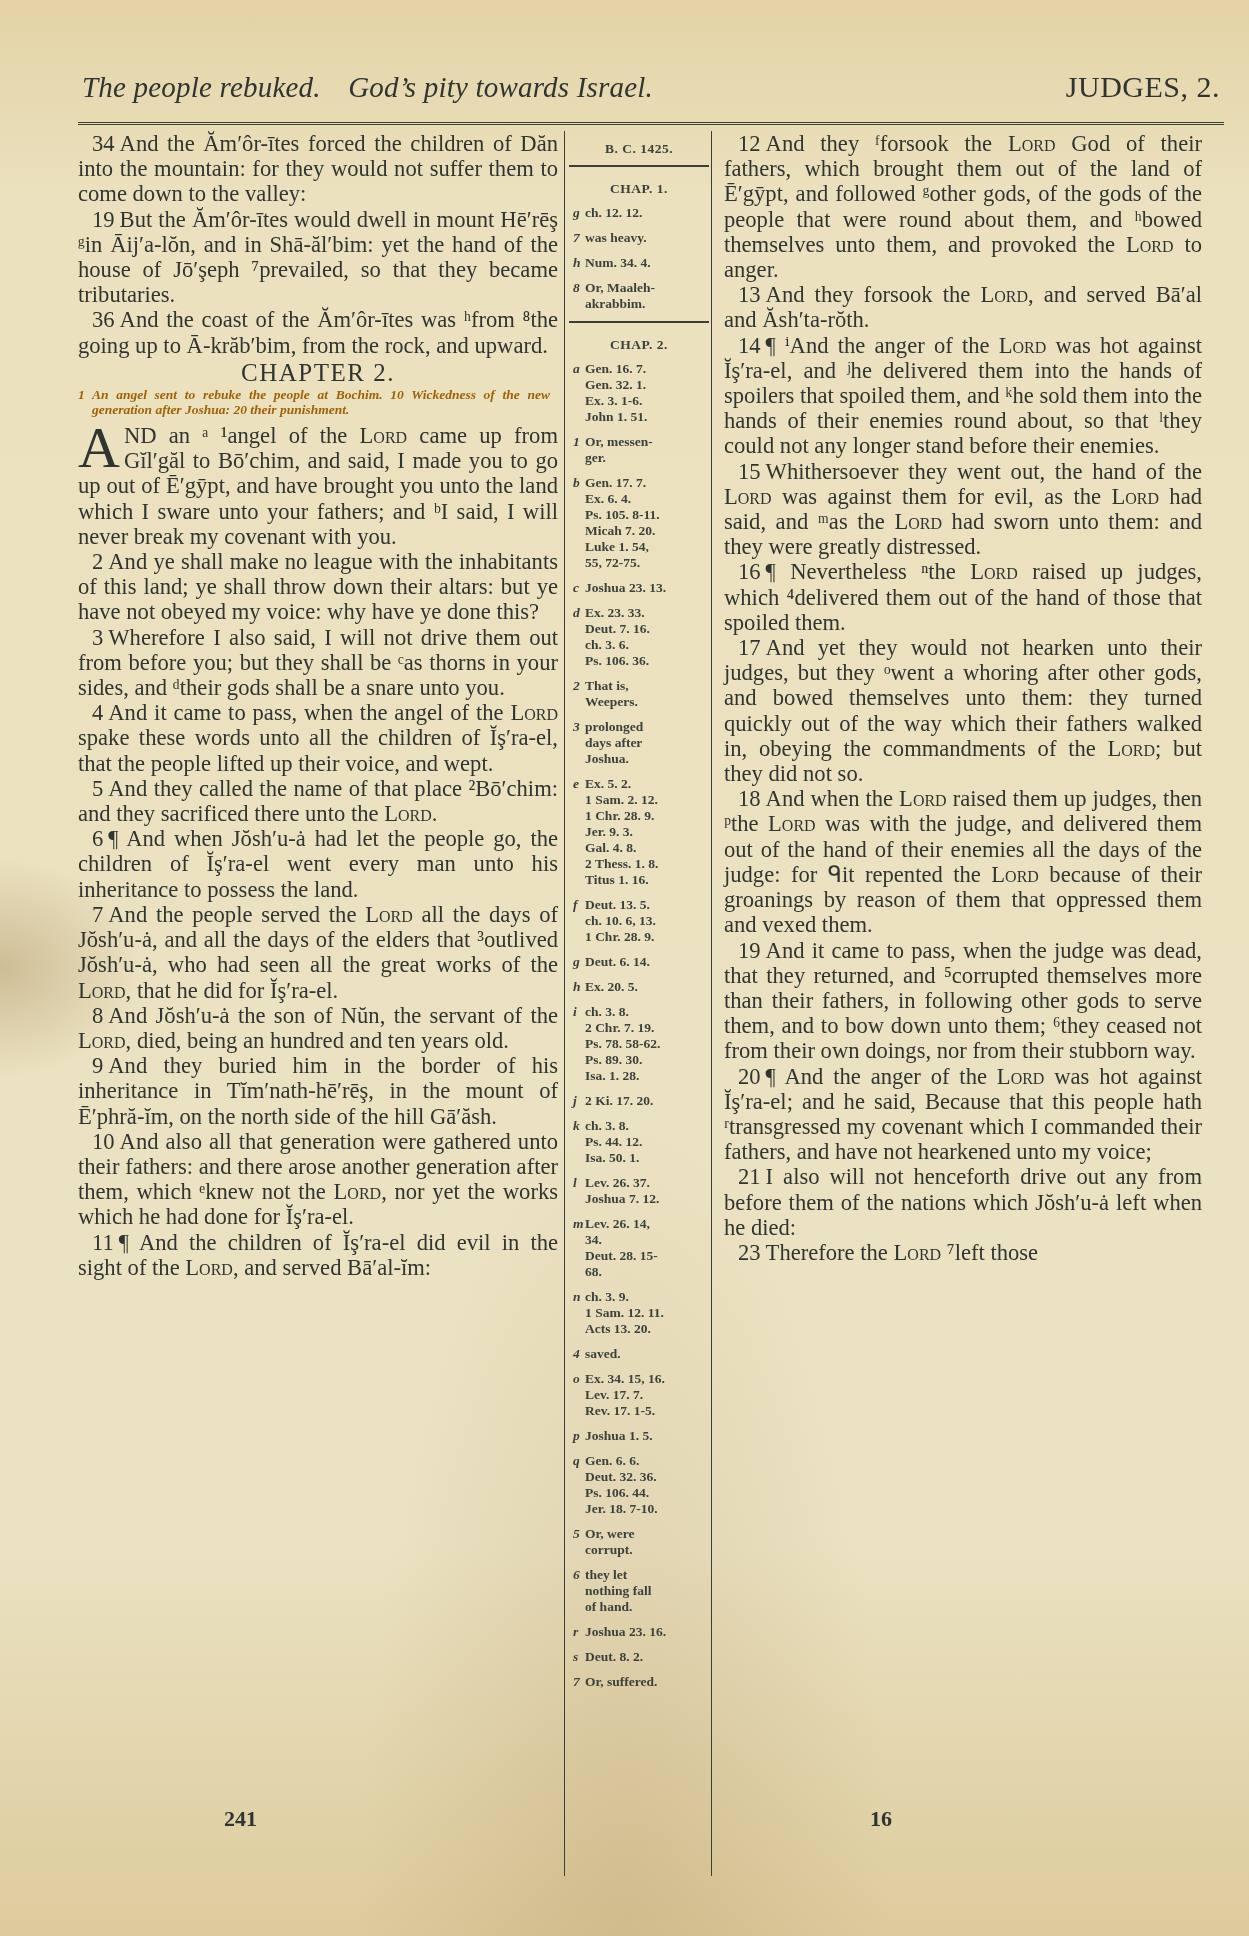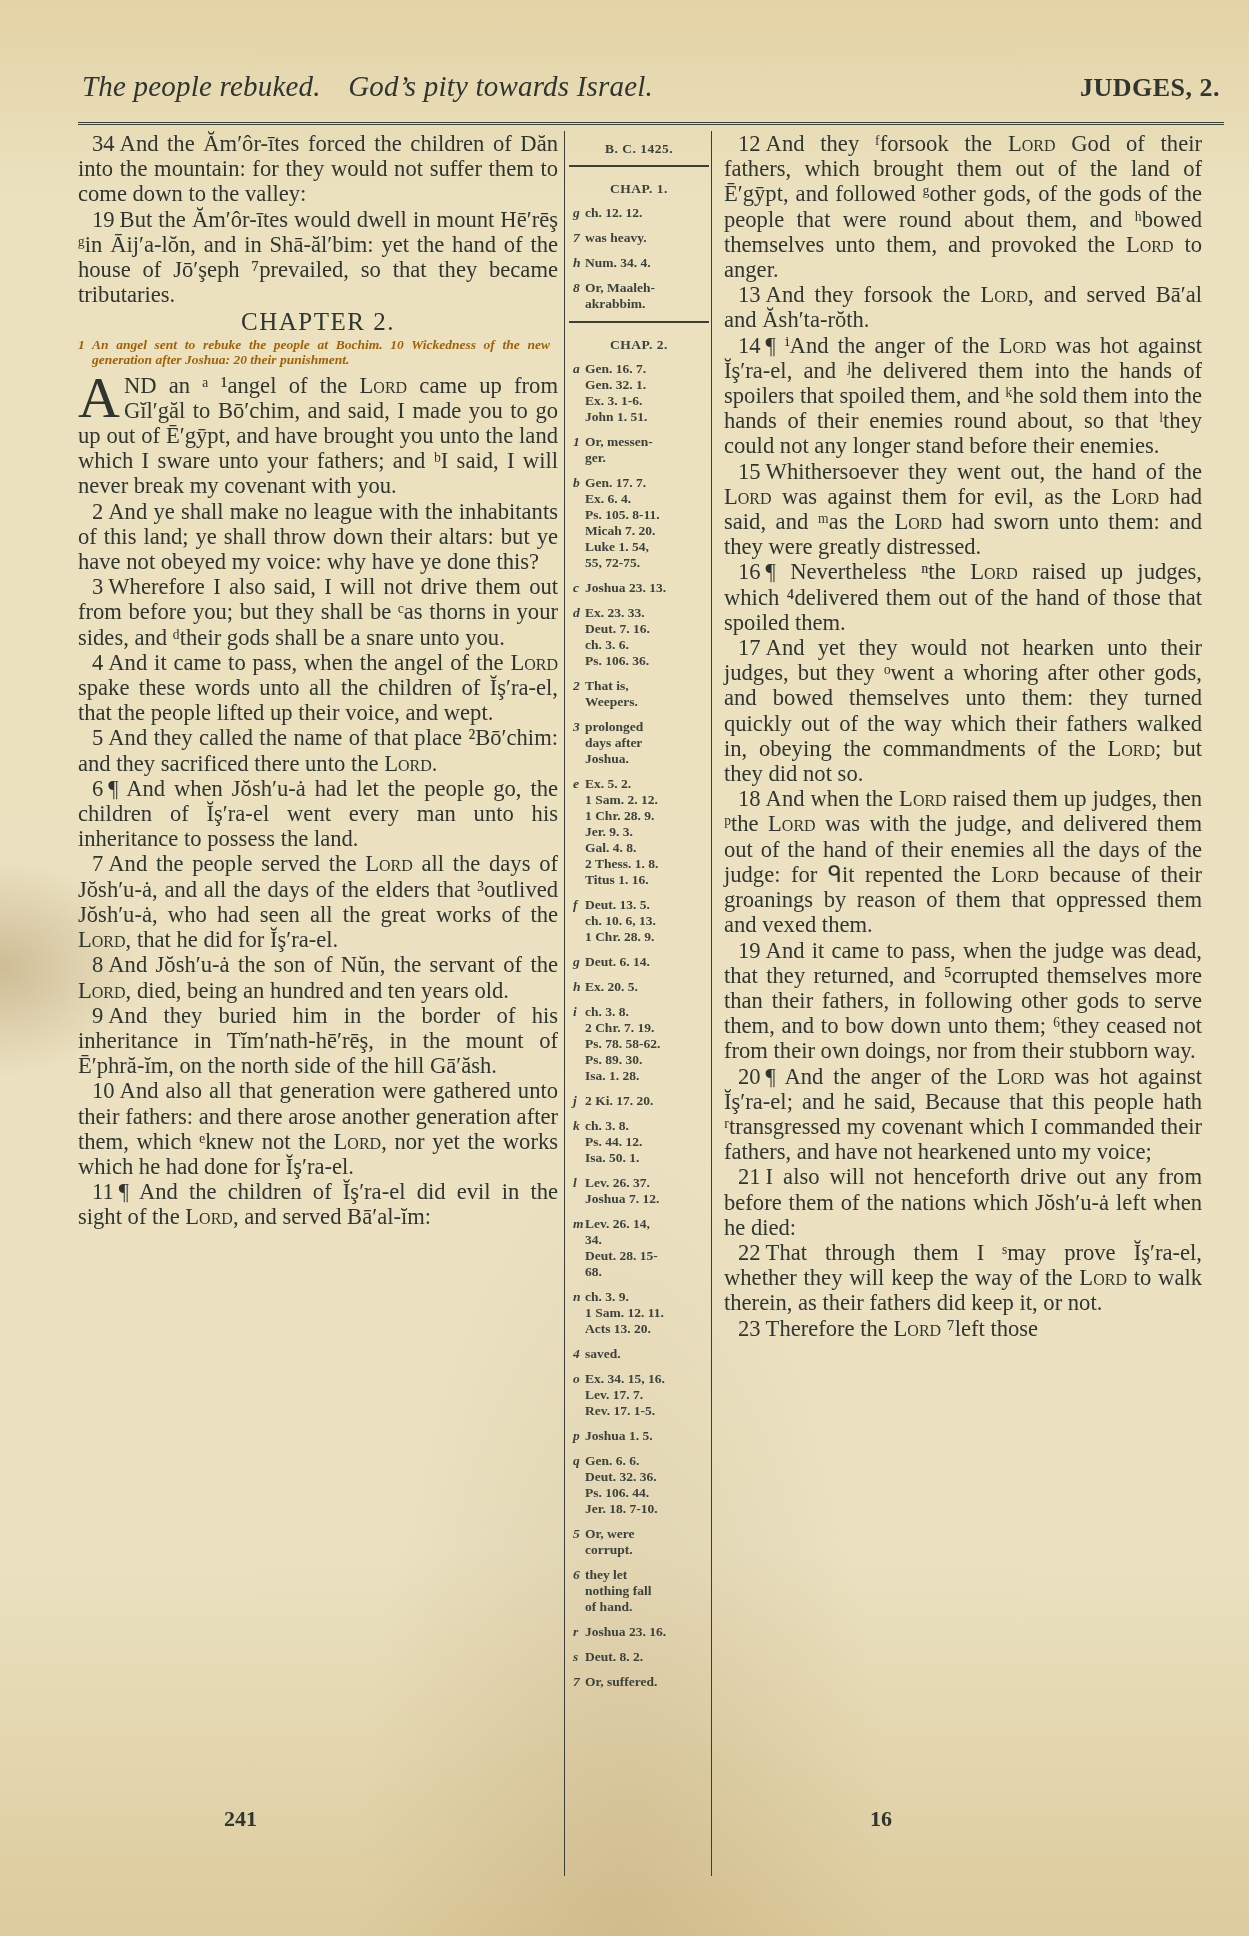--- a/index.html
+++ b/index.html
@@ -14,21 +14,21 @@
     font-family: "Liberation Serif", "DejaVu Serif", serif;
     color: #2f3530;
   }
   .page { position: absolute; left: 78px; top: 70px; width: 1146px; }
   .running-head {
     display: flex; align-items: baseline; justify-content: space-between;
     height: 52px; border-bottom: 3px double #3a3f38; padding: 0 4px;
   }
   .running-head .titles { font-style: italic; font-size: 29px; letter-spacing: 0.2px; }
   .running-head .titles span { margin-right: 20px; }
-  .running-head .book { font-size: 26px; letter-spacing: 0.5px; font-weight: bold; }
+  .running-head .book { font-size: 30px; letter-spacing: 0.5px; }
   .cols { position: relative; display: flex; margin-top: 6px; }
   .col-text {
     width: 480px; font-size: 22.6px; line-height: 25.2px;
     text-align: justify; hyphens: manual;
   }
   .col-left { padding-right: 6px; }
   .col-right { padding-left: 12px; width: 478px; }
   .col-ref {
     width: 148px; border-left: 1.5px solid #3a3f38; border-right: 1.5px solid #3a3f38;
     font-size: 13.5px; line-height: 16px; font-weight: bold; color: #3b423c;
@@ -61,20 +61,21 @@
       <span>God’s pity towards Israel.</span>
     </div>
     <div class="book">JUDGES, 2.</div>
   </div>
 
   <div class="cols">
     <div class="col-text col-left">
       <div id="ch1-verses">
           <p class="verse"><span class="num">34</span><span>And the Ăm′ôr-ītes forced the children of Dăn into the mountain: for they would not suffer them to come down to the valley:</span></p>
           <p class="verse"><span class="num">19</span><span>But the Ăm′ôr-ītes would dwell in mount Hē′rēş ᵍin Āij′a-lŏn, and in Shā-ăl′bim: yet the hand of the house of Jō′şeph ⁷prevailed, so that they became tributaries.</span></p>
+          <p class="verse"><span class="num">36</span><span>And the coast of the Ăm′ôr-ītes was ʰfrom ⁸the going up to Ā-krăb′bim, from the rock, and upward.</span></p>
         </div>
       <div class="chapter-heading">CHAPTER 2.</div>
       <div class="summary">1 An angel sent to rebuke the people at Bochim. 10 Wickedness of the new generation after Joshua: 20 their punishment.</div>
       <p class="verse dropcap-p">
         <span class="dropcap">A</span>
         <span>ND an ᵃ ¹angel of the <span class="sc">Lord</span> came up from Gĭl′găl to Bō′chim, and said, I made you to go up out of Ē′gȳpt, and have brought you unto the land which I sware unto your fathers; and ᵇI said, I will never break my covenant with you.</span>
       </p>
       <div id="ch2-verses">
           <p class="verse"><span class="num">2</span><span>And ye shall make no league with the inhabitants of this land; ye shall throw down their altars: but ye have not obeyed my voice: why have ye done this?</span></p>
           <p class="verse"><span class="num">3</span><span>Wherefore I also said, I will not drive them out from before you; but they shall be ᶜas thorns in your sides, and ᵈtheir gods shall be a snare unto you.</span></p>
@@ -330,21 +331,20 @@
           <p class="verse"><span class="num">12</span><span>And they ᶠforsook the <span class="sc">Lord</span> God of their fathers, which brought them out of the land of Ē′gȳpt, and followed ᵍother gods, of the gods of the people that were round about them, and ʰbowed themselves unto them, and provoked the <span class="sc">Lord</span> to anger.</span></p>
           <p class="verse"><span class="num">13</span><span>And they forsook the <span class="sc">Lord</span>, and served Bā′al and Ăsh′ta-rŏth.</span></p>
           <p class="verse"><span class="num">14</span><span>¶ ⁱAnd the anger of the <span class="sc">Lord</span> was hot against Ĭş′ra-el, and ʲhe delivered them into the hands of spoilers that spoiled them, and ᵏhe sold them into the hands of their enemies round about, so that ˡthey could not any longer stand before their enemies.</span></p>
           <p class="verse"><span class="num">15</span><span>Whithersoever they went out, the hand of the <span class="sc">Lord</span> was against them for evil, as the <span class="sc">Lord</span> had said, and ᵐas the <span class="sc">Lord</span> had sworn unto them: and they were greatly distressed.</span></p>
           <p class="verse"><span class="num">16</span><span>¶ Nevertheless ⁿthe <span class="sc">Lord</span> raised up judges, which ⁴delivered them out of the hand of those that spoiled them.</span></p>
           <p class="verse"><span class="num">17</span><span>And yet they would not hearken unto their judges, but they ᵒwent a whoring after other gods, and bowed themselves unto them: they turned quickly out of the way which their fathers walked in, obeying the commandments of the <span class="sc">Lord</span>; but they did not so.</span></p>
           <p class="verse"><span class="num">18</span><span>And when the <span class="sc">Lord</span> raised them up judges, then ᵖthe <span class="sc">Lord</span> was with the judge, and delivered them out of the hand of their enemies all the days of the judge: for ᑫit repented the <span class="sc">Lord</span> because of their groanings by reason of them that oppressed them and vexed them.</span></p>
           <p class="verse"><span class="num">19</span><span>And it came to pass, when the judge was dead, that they returned, and ⁵corrupted themselves more than their fathers, in following other gods to serve them, and to bow down unto them; ⁶they ceased not from their own doings, nor from their stubborn way.</span></p>
           <p class="verse"><span class="num">20</span><span>¶ And the anger of the <span class="sc">Lord</span> was hot against Ĭş′ra-el; and he said, Because that this people hath ʳtransgressed my covenant which I commanded their fathers, and have not hearkened unto my voice;</span></p>
           <p class="verse"><span class="num">21</span><span>I also will not henceforth drive out any from before them of the nations which Jŏsh′u-ȧ left when he died:</span></p>
-          <p class="verse"><span class="num">22</span><span>That through them I ˢmay prove Ĭş′ra-el, whether they will keep the way of the <span class="sc">Lord</span> to walk therein, as their fathers did keep it, or not.</span></p>
           <p class="verse"><span class="num">23</span><span>Therefore the <span class="sc">Lord</span> ⁷left those</span></p>
         </div>
     </div>
   </div>
 </div>
 
 <div class="folio folio-left">241</div>
 <div class="folio folio-right">16</div>
 
 </body></html>

